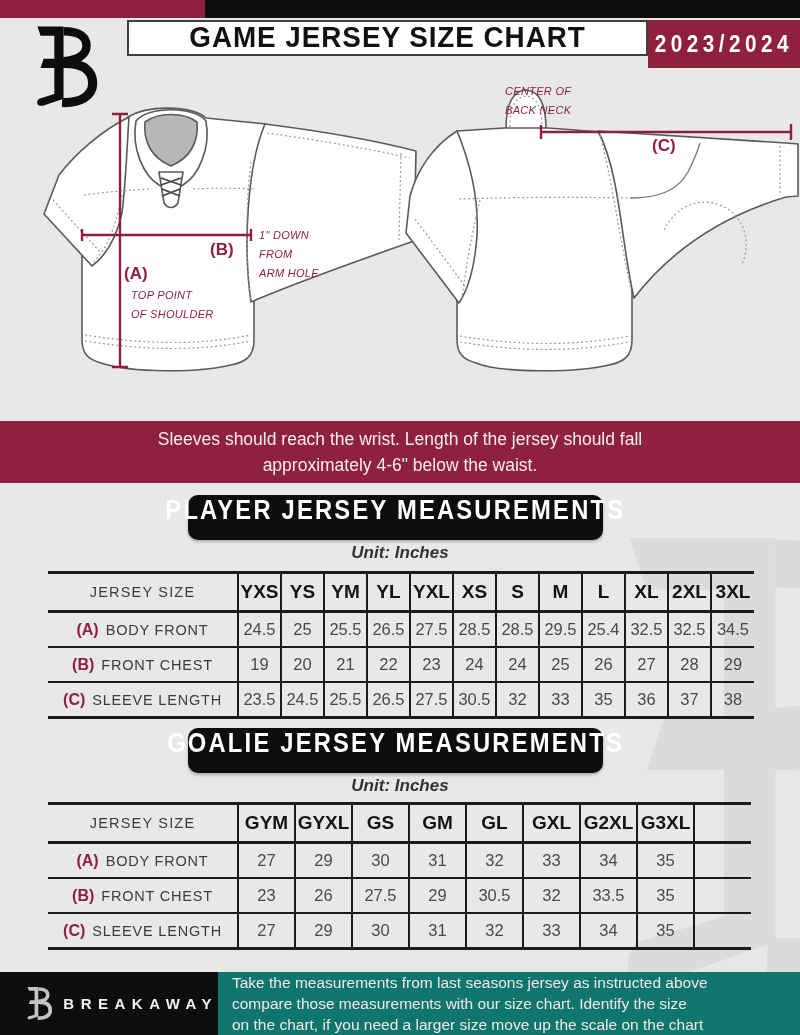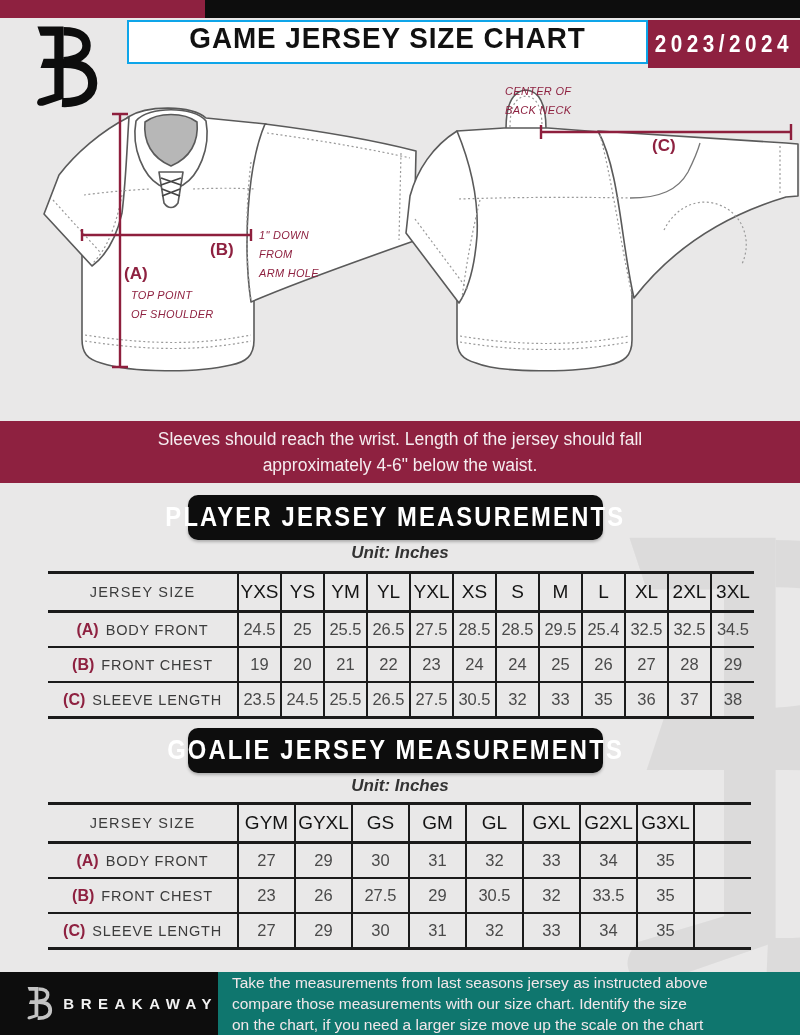--- a/index.html
+++ b/index.html
@@ -3,50 +3,50 @@
 <meta charset="utf-8">
 <style>
   html,body{margin:0;padding:0;background:#cfcfcf;}
   .page{position:relative;width:800px;height:1035px;margin:0 auto;background:#e9e8e8;
         overflow:hidden;font-family:"Liberation Sans",sans-serif;}
   .abs{position:absolute;}
 
   
   .strip-maroon{left:0;top:0;width:205px;height:18px;background:#8e2140;}
   .strip-black{left:205px;top:0;width:595px;height:18px;background:#0d0d0d;}
-  .title-box{left:127px;top:20px;width:521px;height:44px;background:#ffffff;border:2px solid #0ea5e9;
-             box-sizing:border-box;display:flex;align-items:flex-start;justify-content:center;}
+  .title-box{left:127px;top:20px;width:521px;height:36px;background:#ffffff;border:2px solid #404040;
+             box-sizing:border-box;display:flex;align-items:flex-end;justify-content:center;}
   .title-box span{font-size:29px;font-weight:bold;letter-spacing:1px;color:#111;transform:scaleX(.96);white-space:nowrap;}
   .year-box{left:648px;top:20px;width:152px;height:48px;background:#8e2140;display:flex;align-items:center;justify-content:center;}
   .year-box span{color:#fff;font-size:23px;font-weight:bold;letter-spacing:5px;transform:scaleX(.9);white-space:nowrap;}
   .logo-svg{left:22px;top:22px;}
 
   
   .diagram-svg{left:0;top:0;width:800px;height:1035px;pointer-events:none;z-index:1;}
   .diag-label{z-index:2;color:#8e2140;font-style:italic;font-size:11px;line-height:19px;white-space:pre-line;letter-spacing:.3px;}
   .diag-letter{z-index:2;color:#8e2140;font-weight:bold;font-size:17px;font-style:normal;}
 
   
   .banner{left:0;top:421px;width:800px;height:62px;background:#8e2140;display:flex;align-items:center;justify-content:center;z-index:2;}
   .banner p{margin:0;color:#f5ecef;font-size:17.5px;line-height:26px;text-align:center;white-space:pre-line;}
 
   
   .badge{left:188px;width:415px;height:45px;background:#0d0d0d;border-radius:10px;
-         display:flex;align-items:center;justify-content:center;z-index:2;box-shadow:0 2px 3px rgba(0,0,0,.25);}
+         display:flex;align-items:flex-start;justify-content:center;z-index:2;box-shadow:0 2px 3px rgba(0,0,0,.25);}
   .badge span{color:#fff;font-size:27px;font-weight:bold;letter-spacing:2.5px;transform:scaleX(.88);white-space:nowrap;}
   .unit{left:0;width:800px;text-align:center;z-index:2;font-style:italic;font-weight:600;font-size:17px;color:#333;}
 
   
   .tbl-wrap{left:48px;z-index:2;}
   table.mtable{border-collapse:collapse;table-layout:fixed;
                border-top:3px solid #1b1b1b;border-bottom:3px solid #1b1b1b;}
   table.mtable thead tr{border-bottom:3px solid #1b1b1b;}
   table.mtable tbody tr + tr{border-top:2px solid #1b1b1b;}
   table.mtable th,table.mtable td{padding:0;text-align:center;vertical-align:middle;background:transparent;}
-  th.size-head{font-size:19px;font-weight:normal;color:#141414;height:36px;}
+  th.size-head{font-size:19px;font-weight:bold;color:#141414;height:36px;}
   th.label-head{font-size:14.5px;font-weight:normal;letter-spacing:1.2px;color:#3c3c3c;}
   td.val-cell{font-size:16.5px;color:#4a4a4a;height:33px;}
   .vline{border-left:2px solid #1b1b1b;}
   td.row-label .letter{color:#8e2140;font-weight:bold;font-size:16px;margin-right:7px;}
   td.row-label .rname{color:#3c3c3c;font-size:14.5px;letter-spacing:.8px;}
 
   
   .footer-black{left:0;top:972px;width:218px;height:63px;background:#0d0d0d;display:flex;align-items:center;z-index:2;}
   .footer-black .brand{color:#f2f2f2;font-size:15px;font-weight:bold;letter-spacing:6.5px;margin-left:10px;white-space:nowrap;}
   .footer-maroon{left:218px;top:972px;width:582px;height:63px;background:#0f766e;display:flex;align-items:center;z-index:2;}

